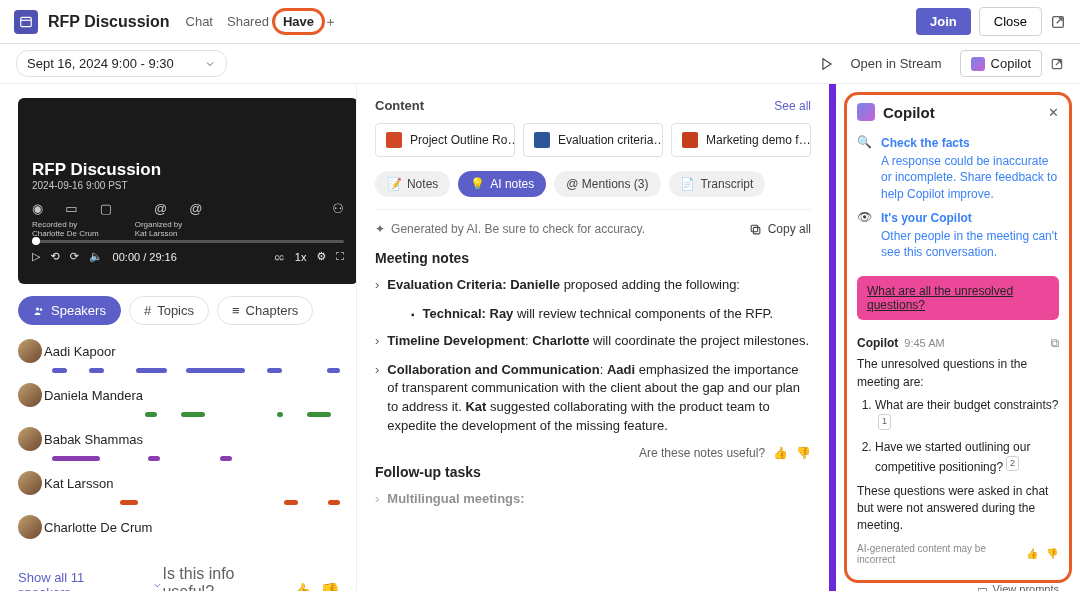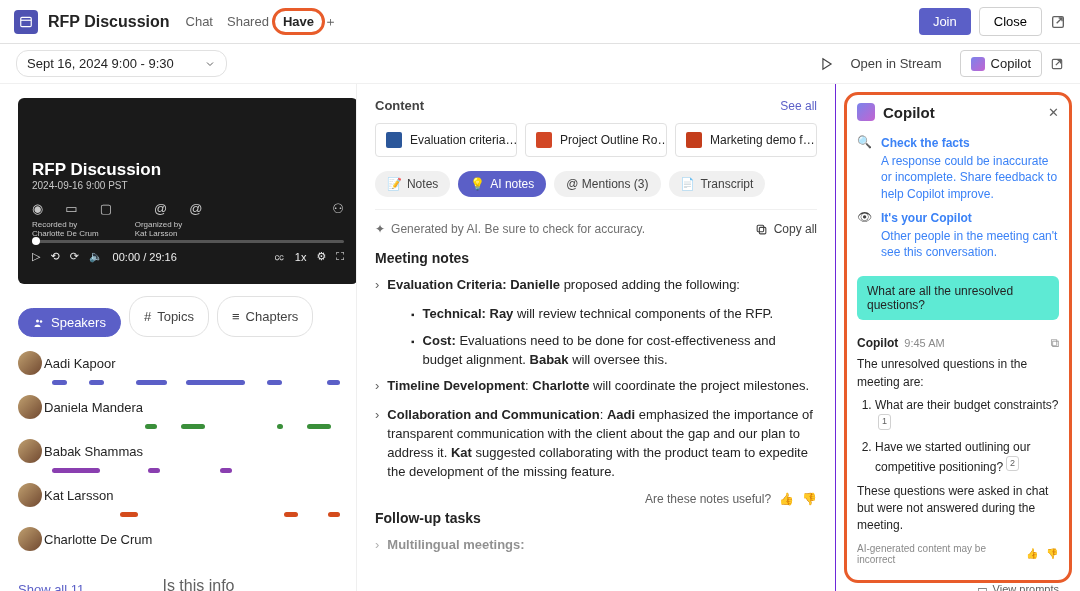--- a/index.html
+++ b/index.html
@@ -8,21 +8,21 @@
 .topbar { display: flex; align-items: center; padding: 8px 14px; border-bottom: 1px solid #e1e1e1; height: 44px; }
 .topbar .appicon { width: 24px; height: 24px; background: #4f52b2; border-radius: 4px; display: flex; align-items: center; justify-content: center; color: #fff; margin-right: 10px; }
 .topbar h1 { font-size: 16px; font-weight: 700; margin-right: 16px; }
 .topbar .tabs { display: flex; gap: 14px; font-size: 13px; color: #616161; }
 .topbar .tab { cursor: pointer; position: relative; }
 .topbar .tab.active { color: #242424; font-weight: 600; }
 .recap-ring { position: absolute; border: 3px solid #e85c2a; border-radius: 14px; top: -6px; left: -11px; right: -11px; bottom: -6px; pointer-events: none; }
 .topbar .plus { margin-left: 10px; color: #616161; cursor: pointer; }
 .topbar .spacer { flex: 1; }
 .btn { border: 1px solid #d1d1d1; background: #fff; border-radius: 4px; padding: 6px 14px; font-size: 13px; cursor: pointer; }
-.btn-primary { background: #5b5fc7; color: #fff; border: none; }
+.btn-primary { background: #5b5fc7; color: #fff; border: none; font-weight: bold; }
 .topbar .btn { margin-left: 8px; }
 .popicon { margin-left: 8px; color: #616161; cursor: pointer; }
 
 .subbar { display: flex; align-items: center; padding: 6px 16px; border-bottom: 1px solid #f0f0f0; height: 40px; }
 .subbar .datesel { display: flex; align-items: center; border: 1px solid #e1e1e1; border-radius: 12px; padding: 5px 10px; font-size: 13px; cursor: pointer; gap: 30px; }
 .subbar .spacer { flex: 1; }
 .subbar .streambtn { display: flex; align-items: center; gap: 16px; padding: 5px 10px; cursor: pointer; color: #424242; }
 .subbar .copilotbtn { display: flex; align-items: center; gap: 6px; border: 1px solid #d1d1d1; border-radius: 4px; padding: 5px 10px; margin-left: 8px; cursor: pointer; }
 
 .main { display: flex; height: calc(591px - 84px); }
@@ -33,32 +33,32 @@
 .video .title { font-size: 17px; font-weight: 600; margin-top: 50px; }
 .video .when { font-size: 10px; color: #c8c8c8; }
 .video .iconrow { display: flex; gap: 22px; margin-top: 10px; font-size: 13px; color: #c8c8c8; align-items: center; }
 .video .rec { font-size: 8px; color: #c8c8c8; margin-top: 4px; display: flex; gap: 36px; }
 .video .progress { height: 3px; background: #555; margin-top: 2px; border-radius: 2px; position: relative; }
 .video .progress::before { content: ""; position: absolute; left: 0; top: -3px; width: 8px; height: 8px; background: #fff; border-radius: 50%; }
 .video .controls { display: flex; align-items: center; gap: 10px; margin-top: 6px; font-size: 11px; color: #eee; }
 
 .chiprow { display: flex; gap: 8px; margin-top: 12px; }
 .chip { border: 1px solid #e1e1e1; border-radius: 18px; padding: 6px 14px; font-size: 13px; cursor: pointer; display: flex; align-items: center; gap: 6px; background: #fff; color: #424242; }
-.chip.active { background: #5b5fc7; color: #fff; border-color: #5b5fc7; margin-top: 12px; }
+.chip.active { background: #5b5fc7; color: #fff; border-color: #5b5fc7; }
 
 .speakerlist { margin-top: 14px; }
 .speaker { display: flex; align-items: center; gap: 2px; margin-bottom: 4px; }
 .avatar { width: 24px; height: 24px; border-radius: 50%; background: linear-gradient(135deg, #c0a070, #704830); flex-shrink: 0; }
 .spname { font-size: 13px; }
 .sptrack { margin-left: 34px; height: 6px; margin-bottom: 10px; display: flex; gap: 3px; align-items: center; }
 .seg { height: 5px; border-radius: 3px; }
 .showall { color: #5b5fc7; font-size: 13px; cursor: pointer; display: inline-flex; align-items: center; gap: 16px; margin-top: 10px; }
 .helpful { float: right; font-size: 16px; color: #616161; display: flex; align-items: flex-end; gap: 8px; margin-top: 6px; }
 
-.midcol { flex: 1; border-left: 1px solid #efefef; border-right: 1px solid #6d28d9; padding: 14px 18px 0; overflow-y: auto; }
+.midcol { flex: 1; border-left: 1px solid #efefef; border-right: 7px solid #6d28d9; padding: 14px 18px 0; overflow-y: auto; }
 .contenthdr { display: flex; justify-content: space-between; align-items: center; margin-bottom: 10px; }
 .contenthdr h3 { font-size: 13px; font-weight: 600; color: #424242; }
 .seeall { color: #5b5fc7; font-size: 12px; cursor: pointer; }
 .filerow { display: flex; gap: 8px; margin-bottom: 14px; }
 .filecard { flex: 1; border: 1px solid #e1e1e1; border-radius: 4px; padding: 8px 10px; font-size: 12px; display: flex; align-items: center; gap: 8px; overflow: hidden; white-space: nowrap; text-overflow: ellipsis; cursor: pointer; }
 .fileicon { width: 16px; height: 16px; border-radius: 2px; flex-shrink: 0; }
 
 .pillrow { display: flex; gap: 8px; margin-bottom: 12px; border-bottom: 1px solid #f0f0f0; padding-bottom: 12px; }
 .pill { border: none; background: #f0f0f0; border-radius: 16px; padding: 6px 12px; font-size: 12px; cursor: pointer; display: flex; align-items: center; gap: 5px; color: #424242; }
 .pill.active { background: #5b5fc7; color: #fff; }
@@ -79,21 +79,21 @@
 .cphdr { display: flex; align-items: center; gap: 8px; padding-bottom: 6px; }
 .cphdr .cicon { width: 18px; height: 18px; background: linear-gradient(135deg, #7b83eb, #c264d1); border-radius: 4px; }
 .cphdr b { font-size: 15px; flex: 1; }
 .cphdr .close { cursor: pointer; color: #616161; }
 
 .infobox { display: flex; gap: 8px; margin-top: 8px; font-size: 12px; }
 .infobox .iicon { width: 16px; height: 16px; flex-shrink: 0; color: #424242; }
 .infobox .txt b { display: block; font-size: 12px; margin-bottom: 2px; }
 .infobox .txt { color: #3b82f6; line-height: 1.35; }
 
-.prompt-bubble { background: #5eead4; border-radius: 6px; padding: 8px 10px; font-size: 12px; margin: 16px 0 10px auto; display: inline-block; float: right; cursor: pointer; }
+.prompt-bubble { background: #ec4899; border-radius: 6px; padding: 8px 10px; font-size: 12px; margin: 16px 0 10px auto; display: inline-block; float: right; cursor: pointer; text-decoration: underline; }
 .clearfix::after { content: ""; display: block; clear: both; }
 
 .respblock { font-size: 12px; margin-top: 6px; }
 .resphead { display: flex; align-items: center; gap: 6px; margin-bottom: 6px; }
 .resphead .time { color: #8a8a8a; font-size: 11px; }
 .resphead .copyico { margin-left: auto; color: #8a8a8a; cursor: pointer; }
 .respbody { line-height: 1.45; color: #242424; }
 .respbody ol { margin: 6px 0 6px 18px; }
 .respbody li { margin-bottom: 4px; }
 .ref { display: inline-block; border: 1px solid #d1d1d1; border-radius: 3px; font-size: 9px; padding: 0 3px; margin-left: 3px; color: #616161; vertical-align: super; }
@@ -291,26 +291,26 @@
     </div>
   </div>
 
   <div class="midcol">
     <div class="contenthdr">
       <h3>Content</h3>
       <span class="seeall">See all</span>
     </div>
     <div class="filerow" id="filerow">
         <div class="filecard">
+          <div class="fileicon" style="background:#d24726"></div>
+          <span>Project Outline Ro…</span>
+        </div>
+        <div class="filecard">
           <div class="fileicon" style="background:#2b579a"></div>
           <span>Evaluation criteria…</span>
-        </div>
-        <div class="filecard">
-          <div class="fileicon" style="background:#d24726"></div>
-          <span>Project Outline Ro…</span>
         </div>
         <div class="filecard">
           <div class="fileicon" style="background:#c43e1c"></div>
           <span>Marketing demo f…</span>
         </div>
       </div>
 
     <div class="pillrow">
       <div class="pill">📝 <span>Notes</span></div>
       <div class="pill active">💡 <span>AI notes</span></div>
@@ -336,23 +336,20 @@
 
     <div class="notes">
       <h4>Meeting notes</h4>
 
       <div class="item">
           <span class="chev">›</span>
         <div><b>Evaluation Criteria: Danielle</b><span> proposed adding the following:</span></div>
       </div>
       <div class="sub">
           <div><b>Technical: Ray</b><span> will review technical components of the RFP.</span></div>
-        </div>
-      <div class="sub">
-          <div><b>Cost:</b><span> Evaluations need to be done for cost-effectiveness and budget alignment. </span><b>Babak</b><span> will oversee this.</span></div>
         </div>
 
       <div class="item">
           <span class="chev">›</span>
         <div><b>Timeline Development</b><span>: </span><b>Charlotte</b><span> will coordinate the project milestones.</span></div>
       </div>
 
       <div class="item">
           <span class="chev">›</span>
         <div><b>Collaboration and Communication</b><span>: </span><b>Aadi</b><span> emphasized the importance of transparent communication with the client about the gap and our plan to address it. </span><b>Kat</b><span> suggested collaborating with the product team to expedite the development of the missing feature.</span></div>

